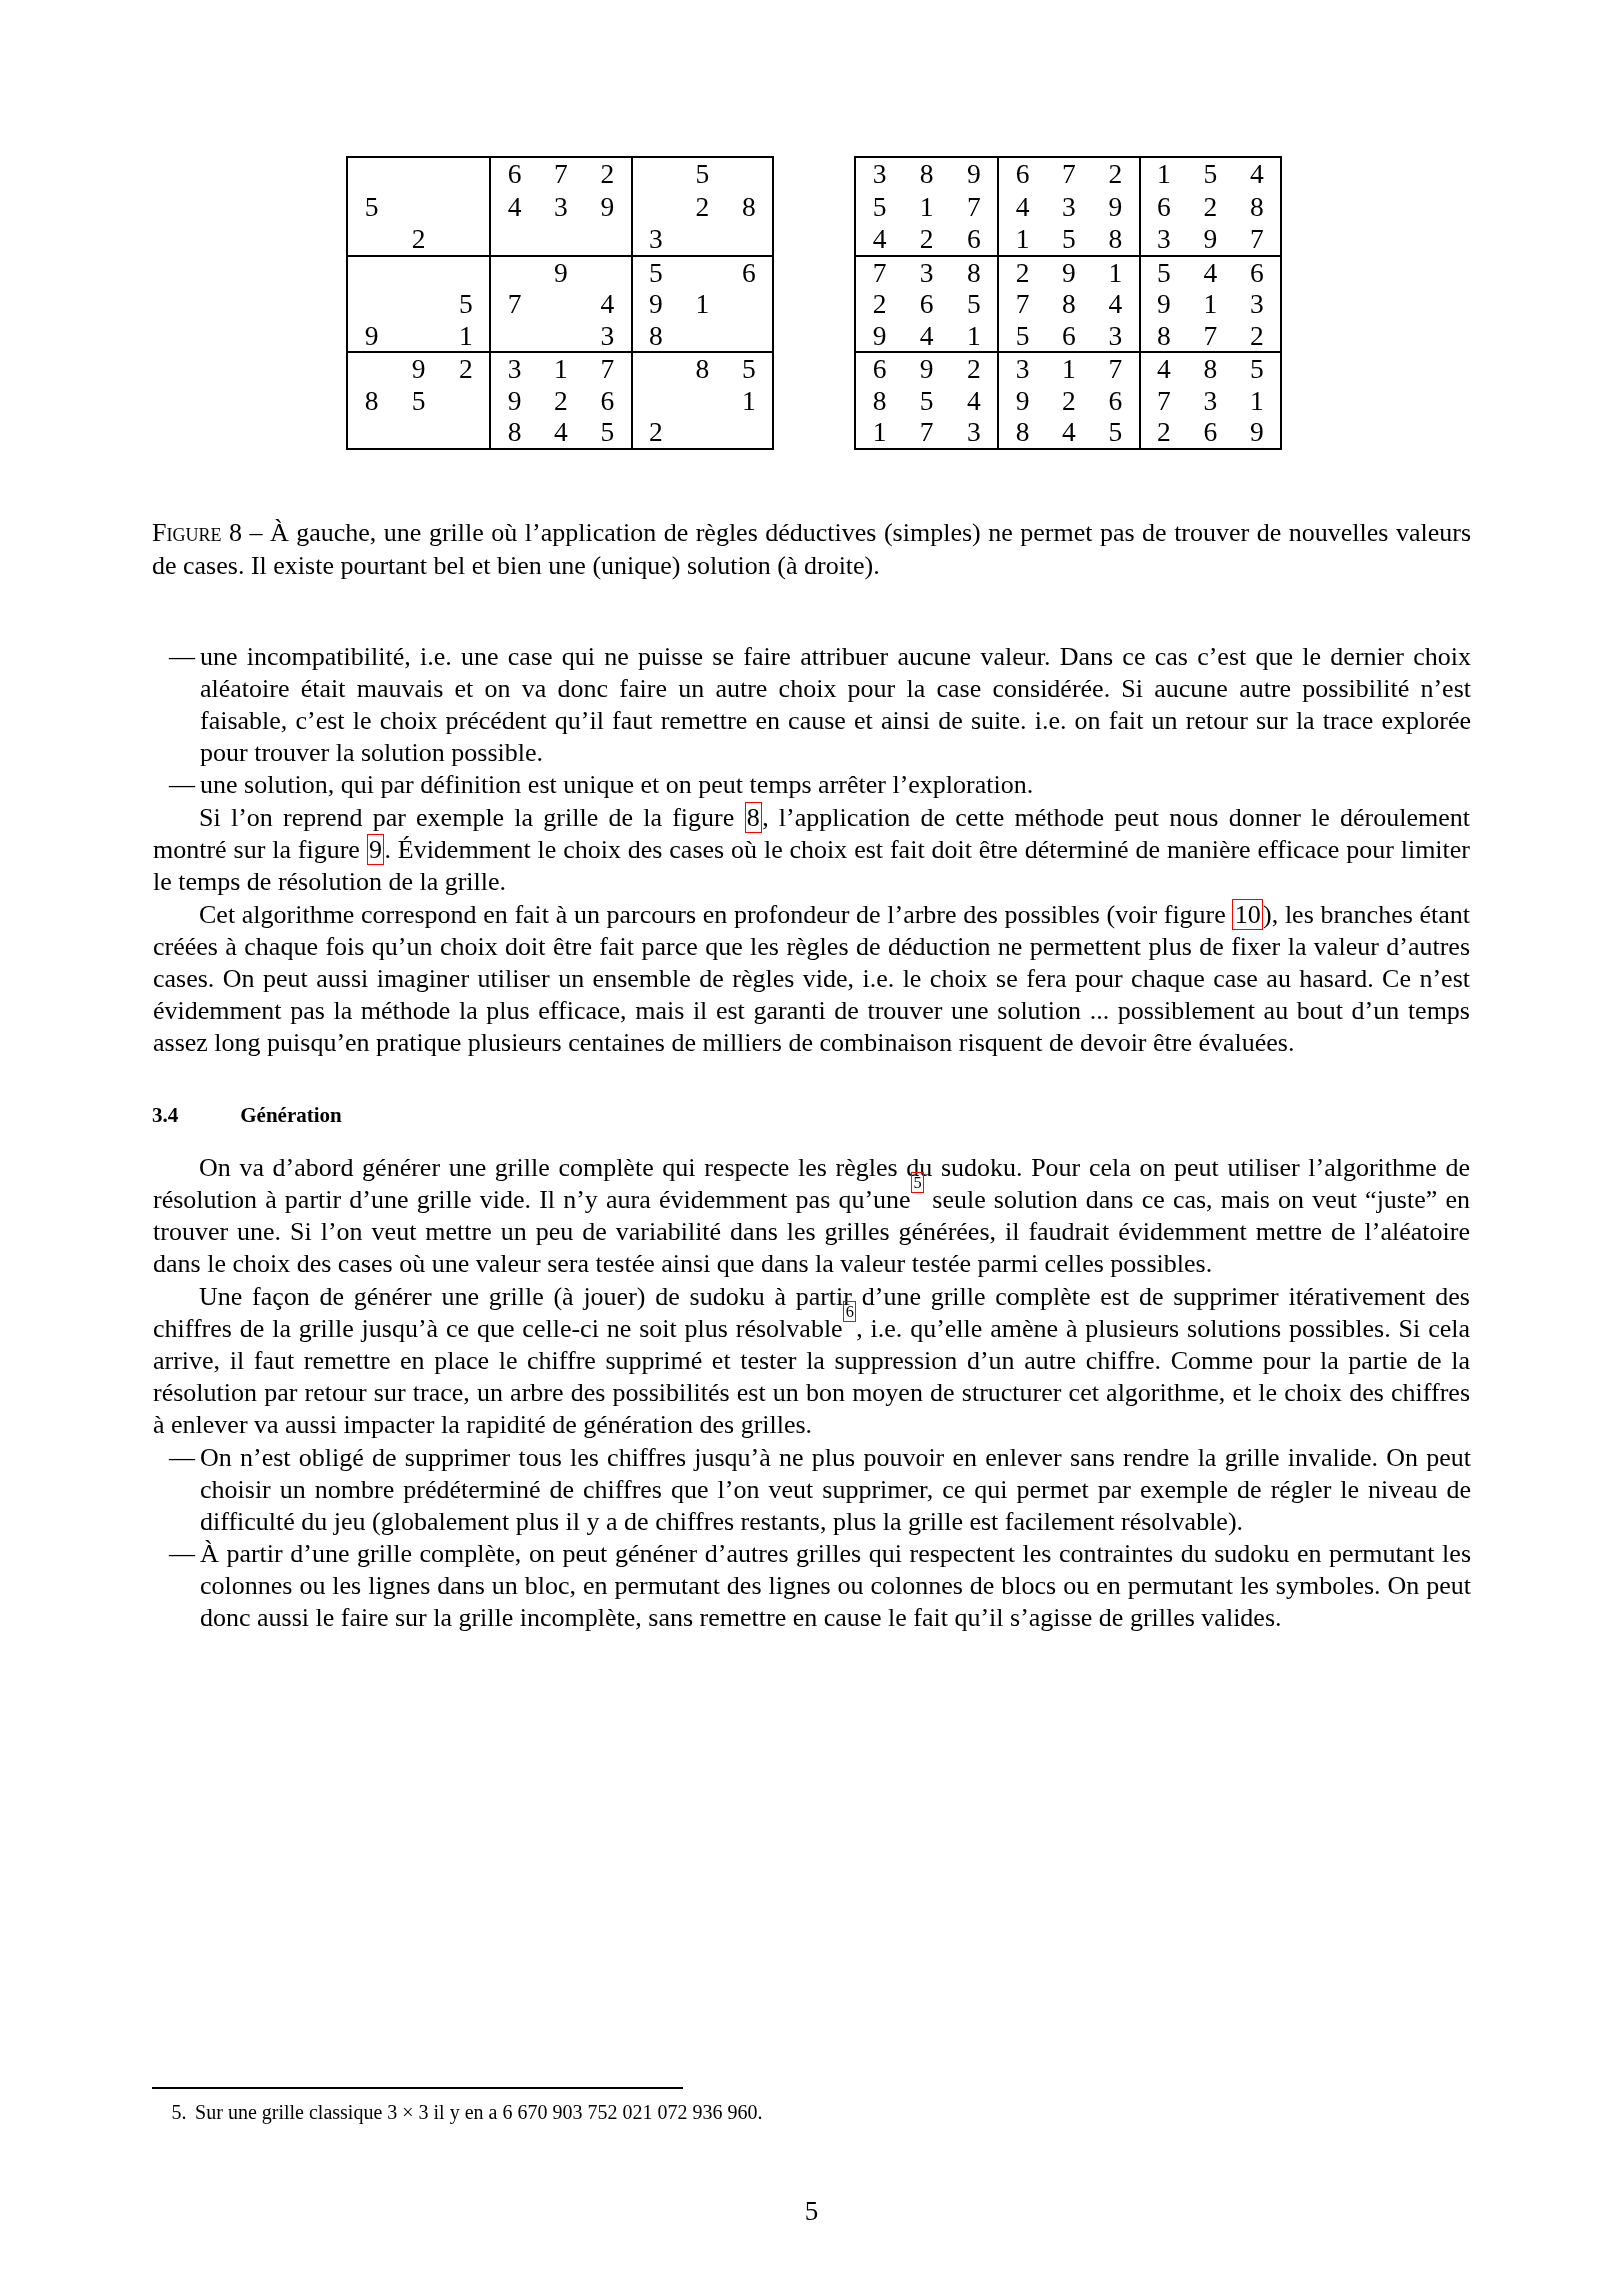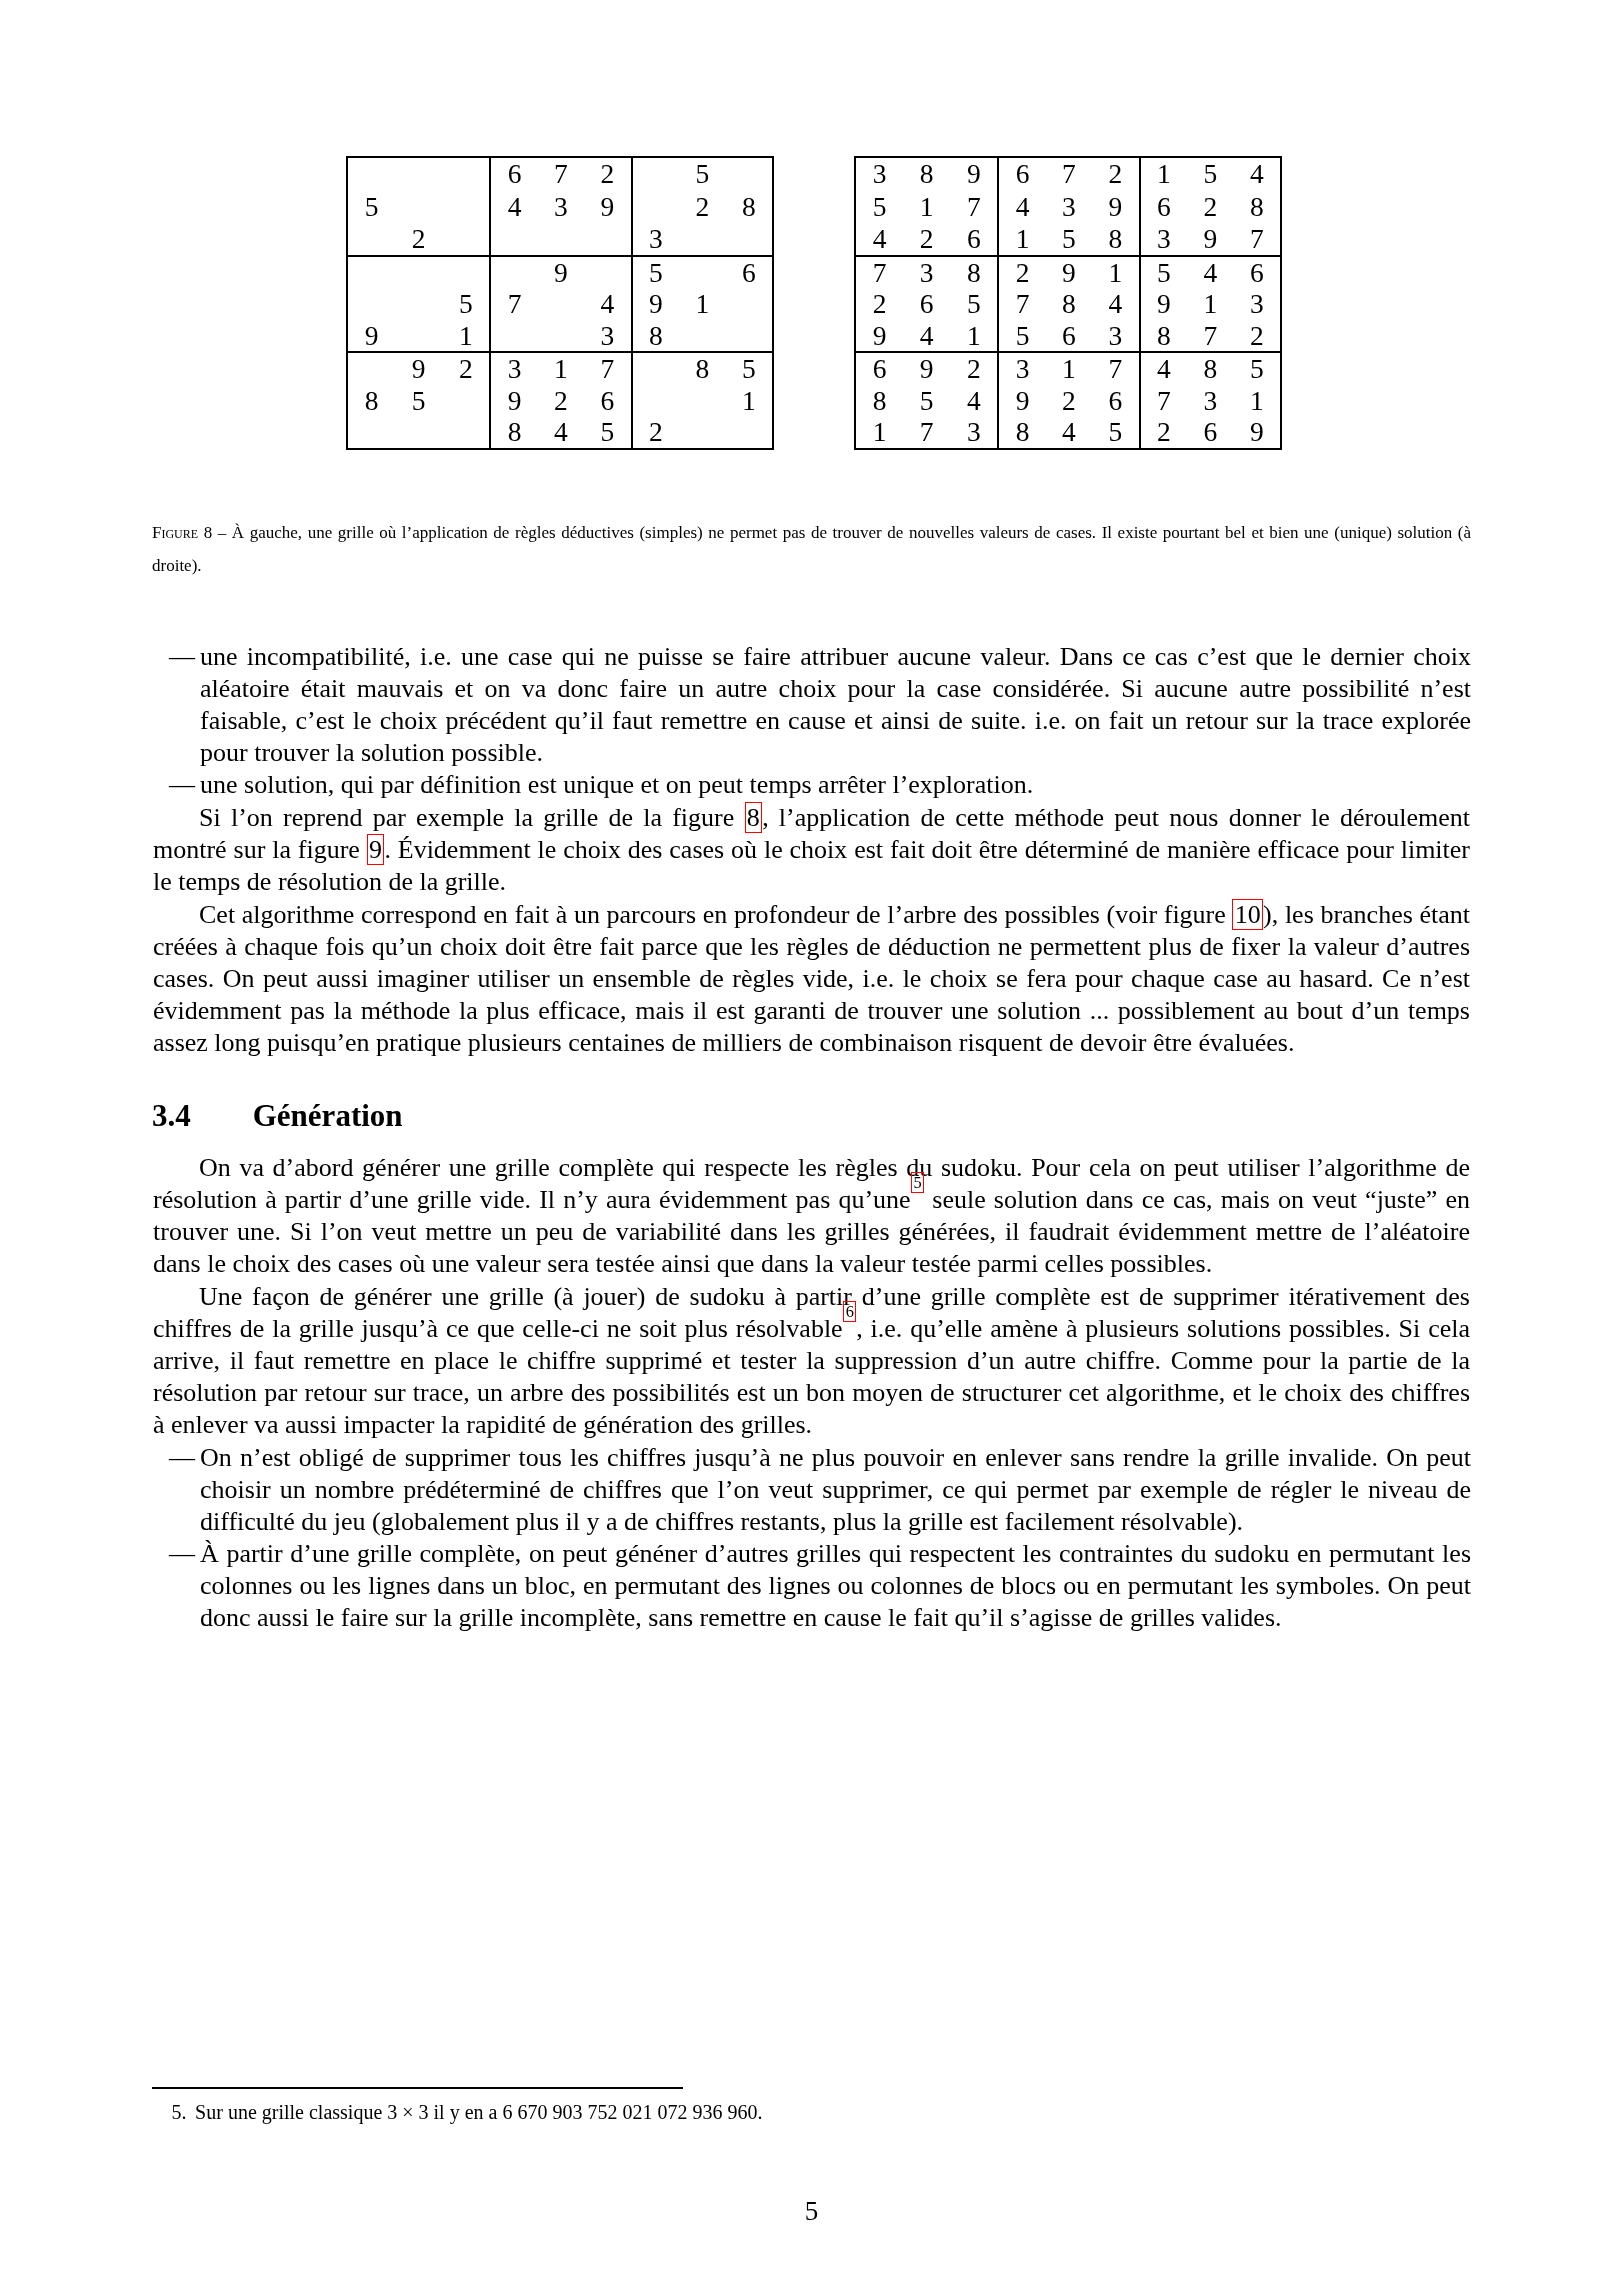--- a/index.html
+++ b/index.html
@@ -18,34 +18,34 @@
   .block{
     display:grid;grid-template-columns:repeat(3,1fr);grid-template-rows:repeat(3,1fr);
     border-left:2px solid #000;border-top:2px solid #000;box-sizing:border-box;
   }
   .block:nth-child(3n+1){border-left:none;}
   .block:nth-child(-n+3){border-top:none;}
   .cell{display:flex;align-items:center;justify-content:center;font-size:27.5px;line-height:1;}
   
   .caption{
     position:absolute;left:152px;top:516px;width:1319px;
-    font-size:17px;line-height:33px;text-align:justify;margin:0;
+    font-size:26px;line-height:33px;text-align:justify;margin:0;
   }
   .sc{font-variant:small-caps;}
   
   .bodycol{
     position:absolute;left:152px;top:641px;width:1319px;
     font-size:26px;line-height:32px;text-align:justify;
   }
   .bodycol p{margin:1px;text-indent:46px;}
   .bodycol ul{list-style:none;margin:0;padding:0;}
   .bodycol li{position:relative;padding-left:48px;text-align:justify;}
   .dash{position:absolute;left:17px;top:0;}
   h2.section{
-    margin:37px 0 17px 0;font-size:31px;line-height:39px;font-weight:bold;
+    margin:37px 0 17px 0;font-size:21px;line-height:39px;font-weight:bold;
     text-align:left;text-indent:0;
   }
   h2.section .num{display:inline-block;margin-right:62px;}
   
   .refbox{border:1.3px solid #ff0000;padding:0 1.3px;display:inline;}
   .fnref{
     font-size:16.4px;line-height:0;position:relative;top:-10.5px;
     border:1.3px solid #ff0000;padding:0 1.3px;margin-left:0.7px;
   }
   .urlbox{border:2px solid #00ffff;padding:0 2px;display:inline;}

